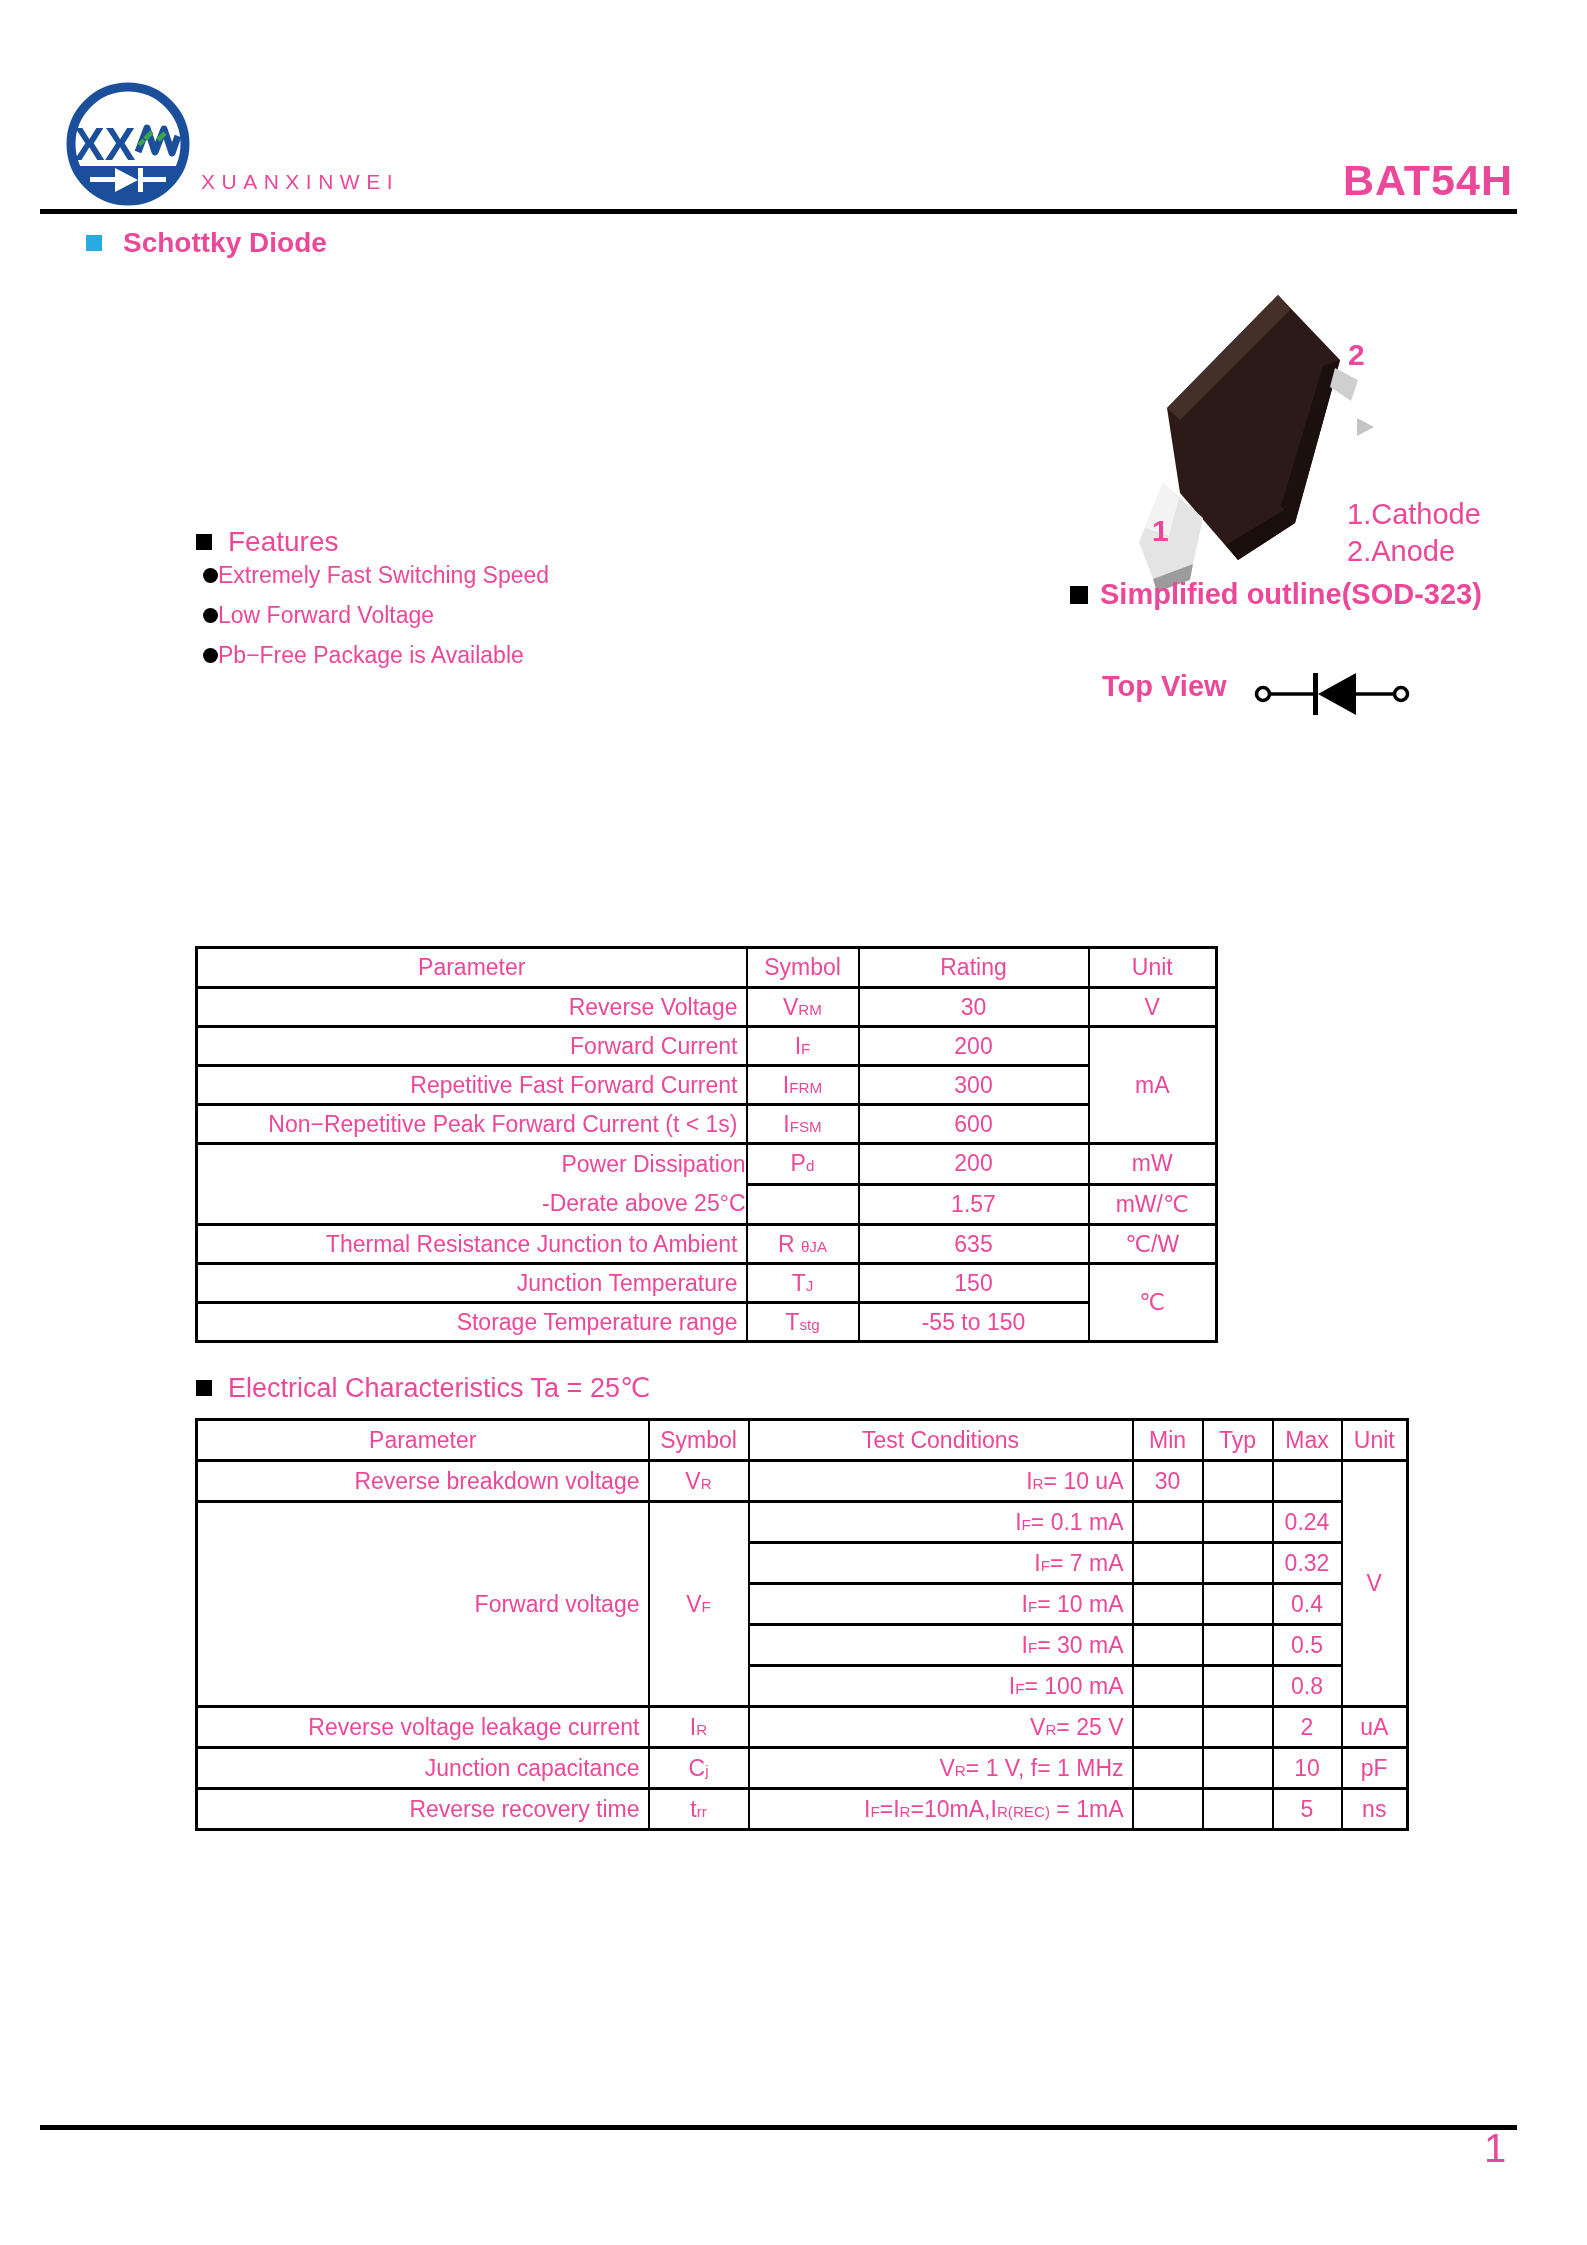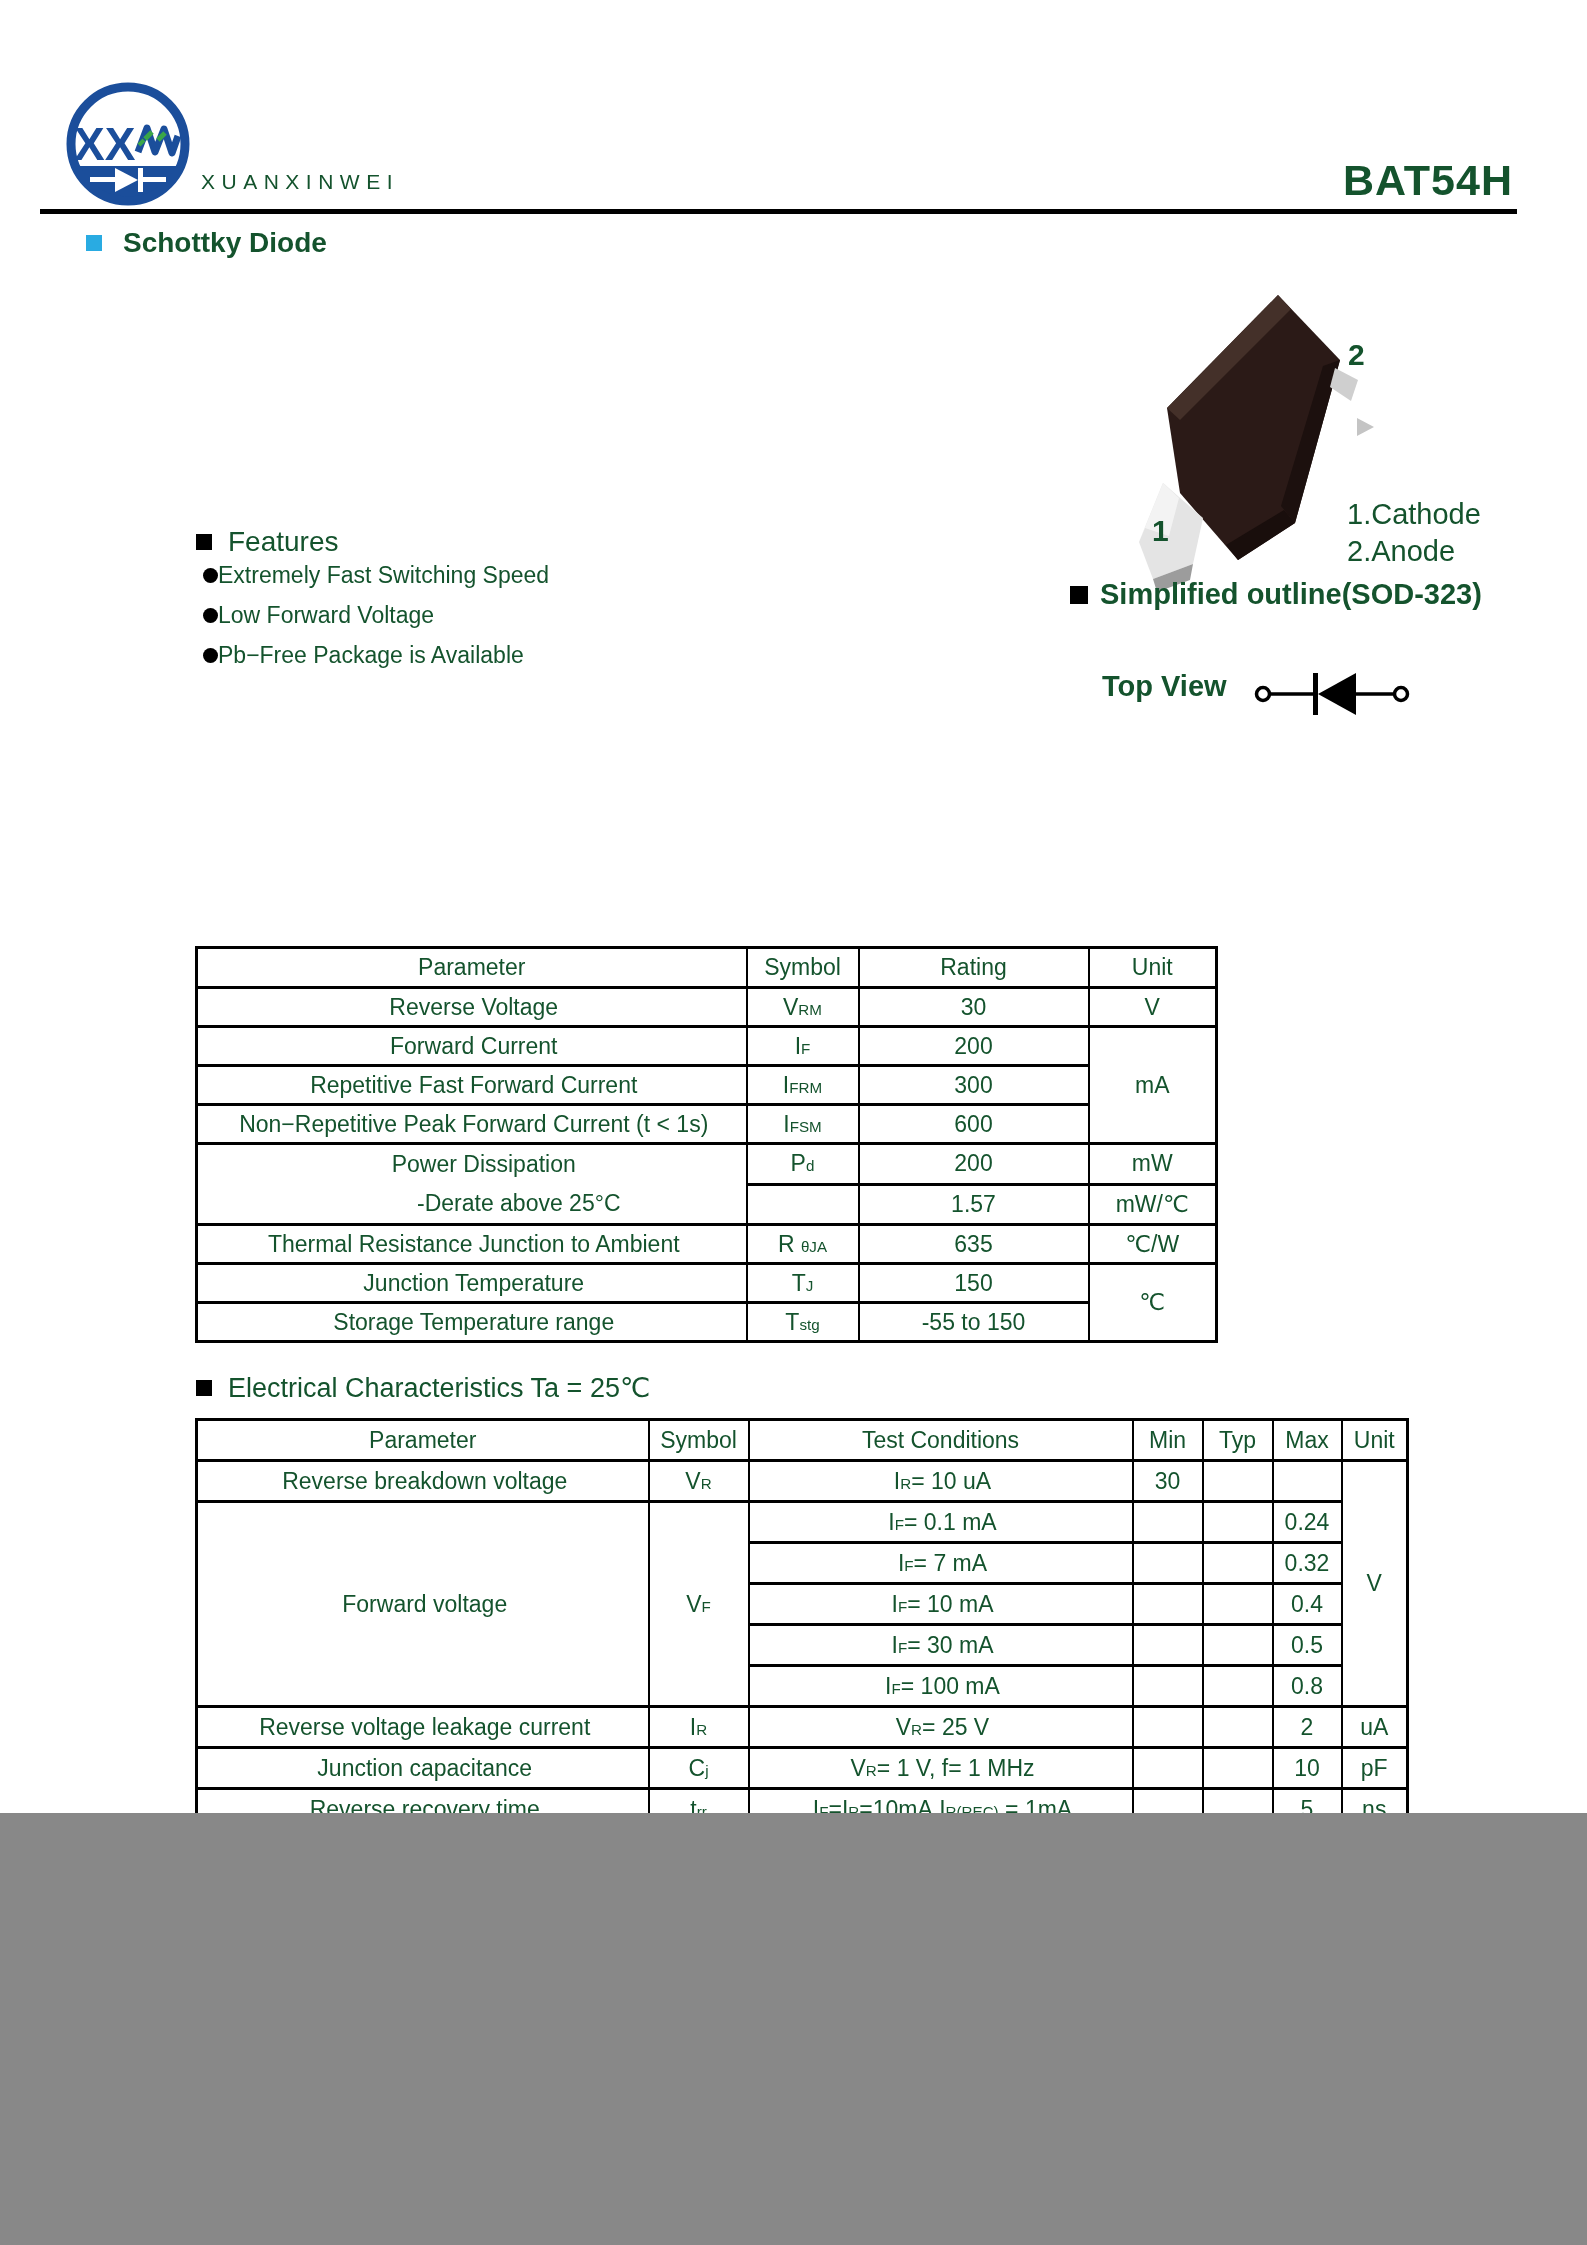--- a/index.html
+++ b/index.html
@@ -1,18 +1,18 @@
 <!DOCTYPE html>
 <html><head>
 <meta charset="utf-8">
 <style>
   html,body{margin:0;padding:0;background:#888;}
   .page{
-    position:relative;width:1587px;height:1813px;margin:0 auto;
-    background:#ffffff;overflow:hidden;color:#14532d;
+    position:relative;width:1587px;height:2245px;margin:0 auto;
+    background:#ffffff;overflow:hidden;color:#ec4899;
     font-family:"Liberation Sans","DejaVu Sans",sans-serif;
   }
   .abs{position:absolute;}
   
   .brand-cn{left:200px;top:92px;font-size:62px;font-weight:bold;letter-spacing:5px;}
   .brand-en{left:201px;top:170px;font-size:21px;font-weight:500;letter-spacing:6.5px;}
   .part-number{right:74px;top:156px;font-size:43px;font-weight:bold;letter-spacing:1px;}
   .rule{left:40px;width:1477px;height:5px;background:#000;}
   .rule-top{top:209px;}
   .rule-bottom{top:2125px;}
@@ -41,21 +41,21 @@
   .sect-absmax{left:196px;top:900px;}
   .sect-elec{left:196px;top:1372px;}
   .sect-title .txt{font-size:27px;}
   
   table.dtable{border-collapse:collapse;table-layout:fixed;border:3px solid #000;}
   .dtable td,.dtable th{
     border:3px solid #000;border-left-width:2px;border-right-width:2px;
     font-size:23px;font-weight:normal;padding:0 8px;text-align:center;vertical-align:middle;
     overflow:hidden;white-space:nowrap;
   }
-  .dtable td.p{text-align:center;padding-left:12px;}
+  .dtable td.p{text-align:right;padding-left:12px;}
   .dtable .r40{height:40px;}
   .dtable .r39{height:39px;}
   .dtable .r41{height:41px;}
   .tbl-abs{left:195px;top:946px;width:1020px;}
   .tbl-elec{left:195px;top:1418px;width:1211px;}
   td.pdcell{padding:0;}
   td.pdcell .line{height:39px;line-height:39px;padding-left:12px;}
   td.pdcell .line.indent{padding-left:82px;}
   sub{font-size:66%;vertical-align:baseline;line-height:1;}
   

